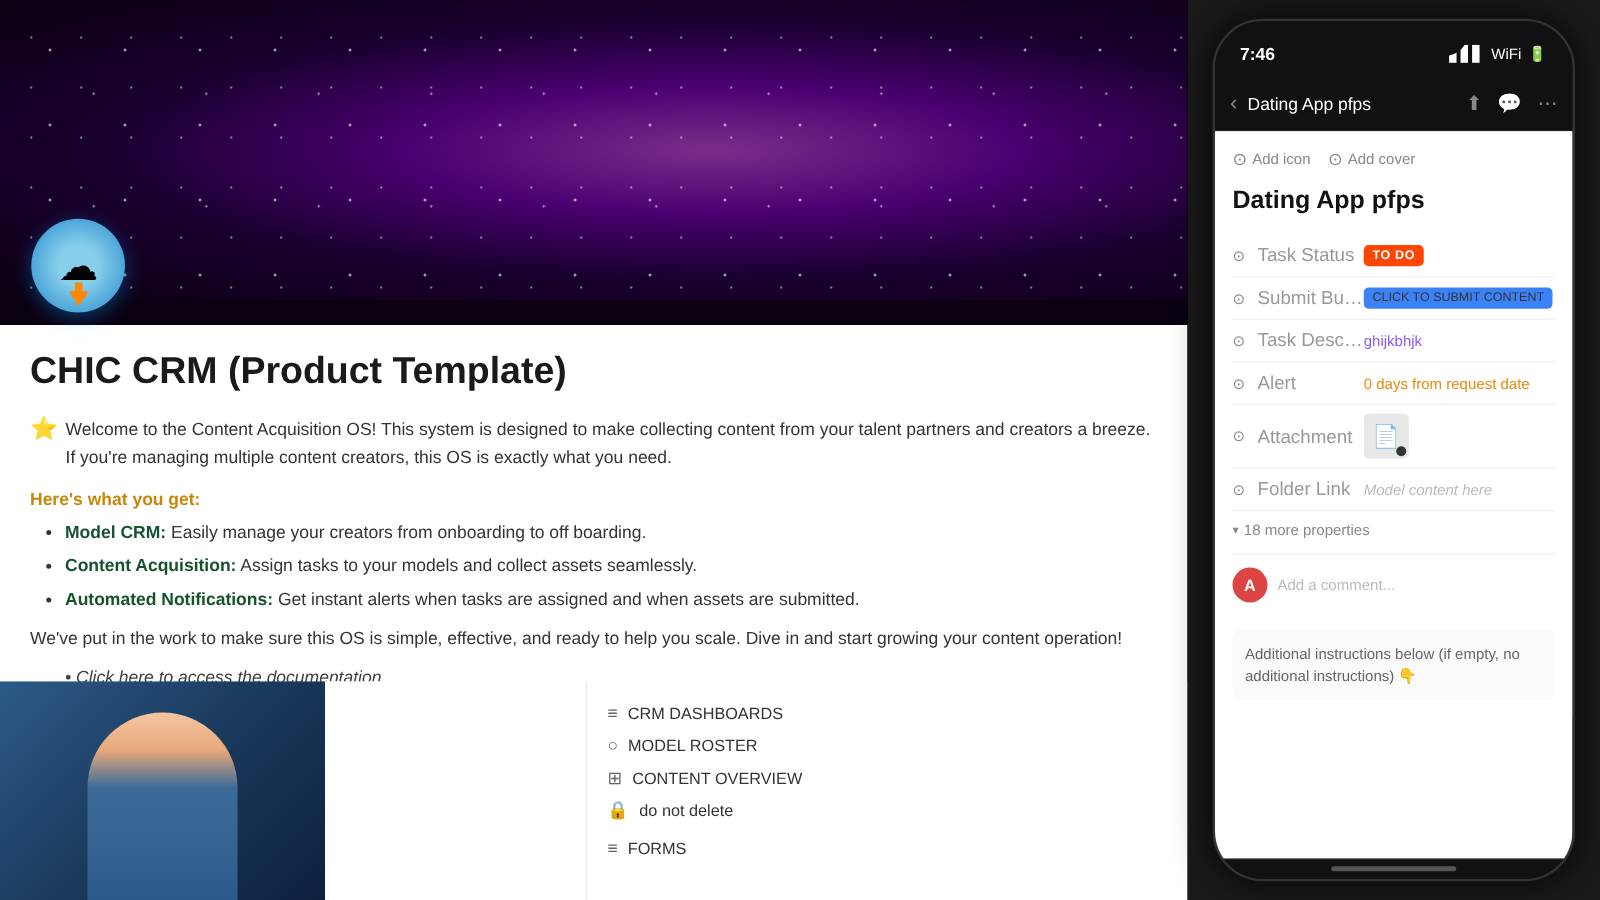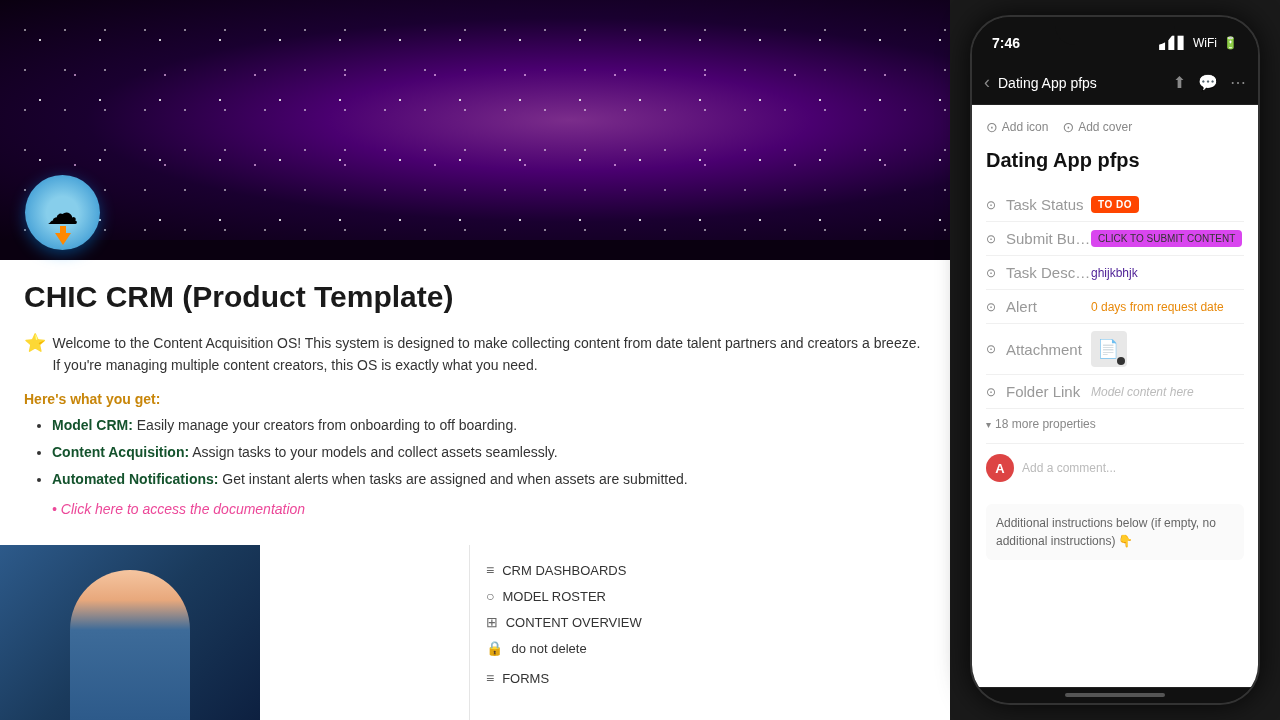--- a/index.html
+++ b/index.html
@@ -144,21 +144,21 @@
 
     .we-put-text {
       font-size: 14px;
       color: #333;
       margin-bottom: 12px;
       line-height: 1.5;
     }
 
     .doc-link {
       font-size: 14px;
-      color: #ec4899;
+      color: #404040;
       font-style: italic;
       text-decoration: none;
       margin-left: 28px;
     }
 
     .doc-link::before {
       content: '• ';
     }
 
     .bottom-grid {
@@ -377,36 +377,36 @@
       font-size: 15px;
       color: #999;
       flex-shrink: 0;
       overflow: hidden;
       text-overflow: ellipsis;
       white-space: nowrap;
     }
 
     .prop-value {
       font-size: 12px;
-      color: #4c1d95;
+      color: #8b5cf6;
       flex: 1;
     }
 
     .todo-badge {
       background: #ff4500;
       color: #fff;
       font-size: 10px;
       font-weight: 700;
       padding: 3px 7px;
       border-radius: 4px;
       letter-spacing: 0.5px;
     }
 
     .click-submit-badge {
-      background: #d946ef;
+      background: #3b82f6;
       color: #333;
       font-size: 10px;
       padding: 3px 7px;
       border-radius: 4px;
     }
 
     .alert-value {
       color: #e8890a;
       font-size: 12px;
     }
@@ -566,31 +566,32 @@
   <div class="minimize-btn">—</div>
 
   <div class="content-area">
     
     <div class="comment-icon">💬</div>
 
     <h1 class="page-title">CHIC CRM (Product Template)</h1>
 
     <div style="display:flex; align-items:flex-start; margin-bottom:8px;">
       <span class="emoji-star">⭐</span>
-      <p class="welcome-text">Welcome to the Content Acquisition OS! This system is designed to make collecting content from date talent partners and creators a breeze. If you're managing multiple content creators, this OS is exactly what you need.</p>
+      <p class="welcome-text">Welcome to the Content Acquisition OS! This system is designed to make collecting content from your talent partners and creators a breeze. If you're managing multiple content creators, this OS is exactly what you need.</p>
     </div>
 
     <p class="heres-what">Here's what you get:</p>
 
     <ul class="bullet-list">
       <li><strong>Model CRM:</strong><span> Easily manage your creators from onboarding to off boarding.</span></li>
       <li><strong>Content Acquisition:</strong><span> Assign tasks to your models and collect assets seamlessly.</span></li>
       <li><strong>Automated Notifications:</strong><span> Get instant alerts when tasks are assigned and when assets are submitted.</span></li>
     </ul>
 
+    <p class="we-put-text">We've put in the work to make sure this OS is simple, effective, and ready to help you scale. Dive in and start growing your content operation!</p>
 
     <a class="doc-link" href="#">Click here to access the documentation</a>
 
     
     <div class="bottom-grid">
 
       <div class="thumbnail-area">
         <div class="thumbnail-person">
           <div class="person-silhouette"></div>
         </div>

